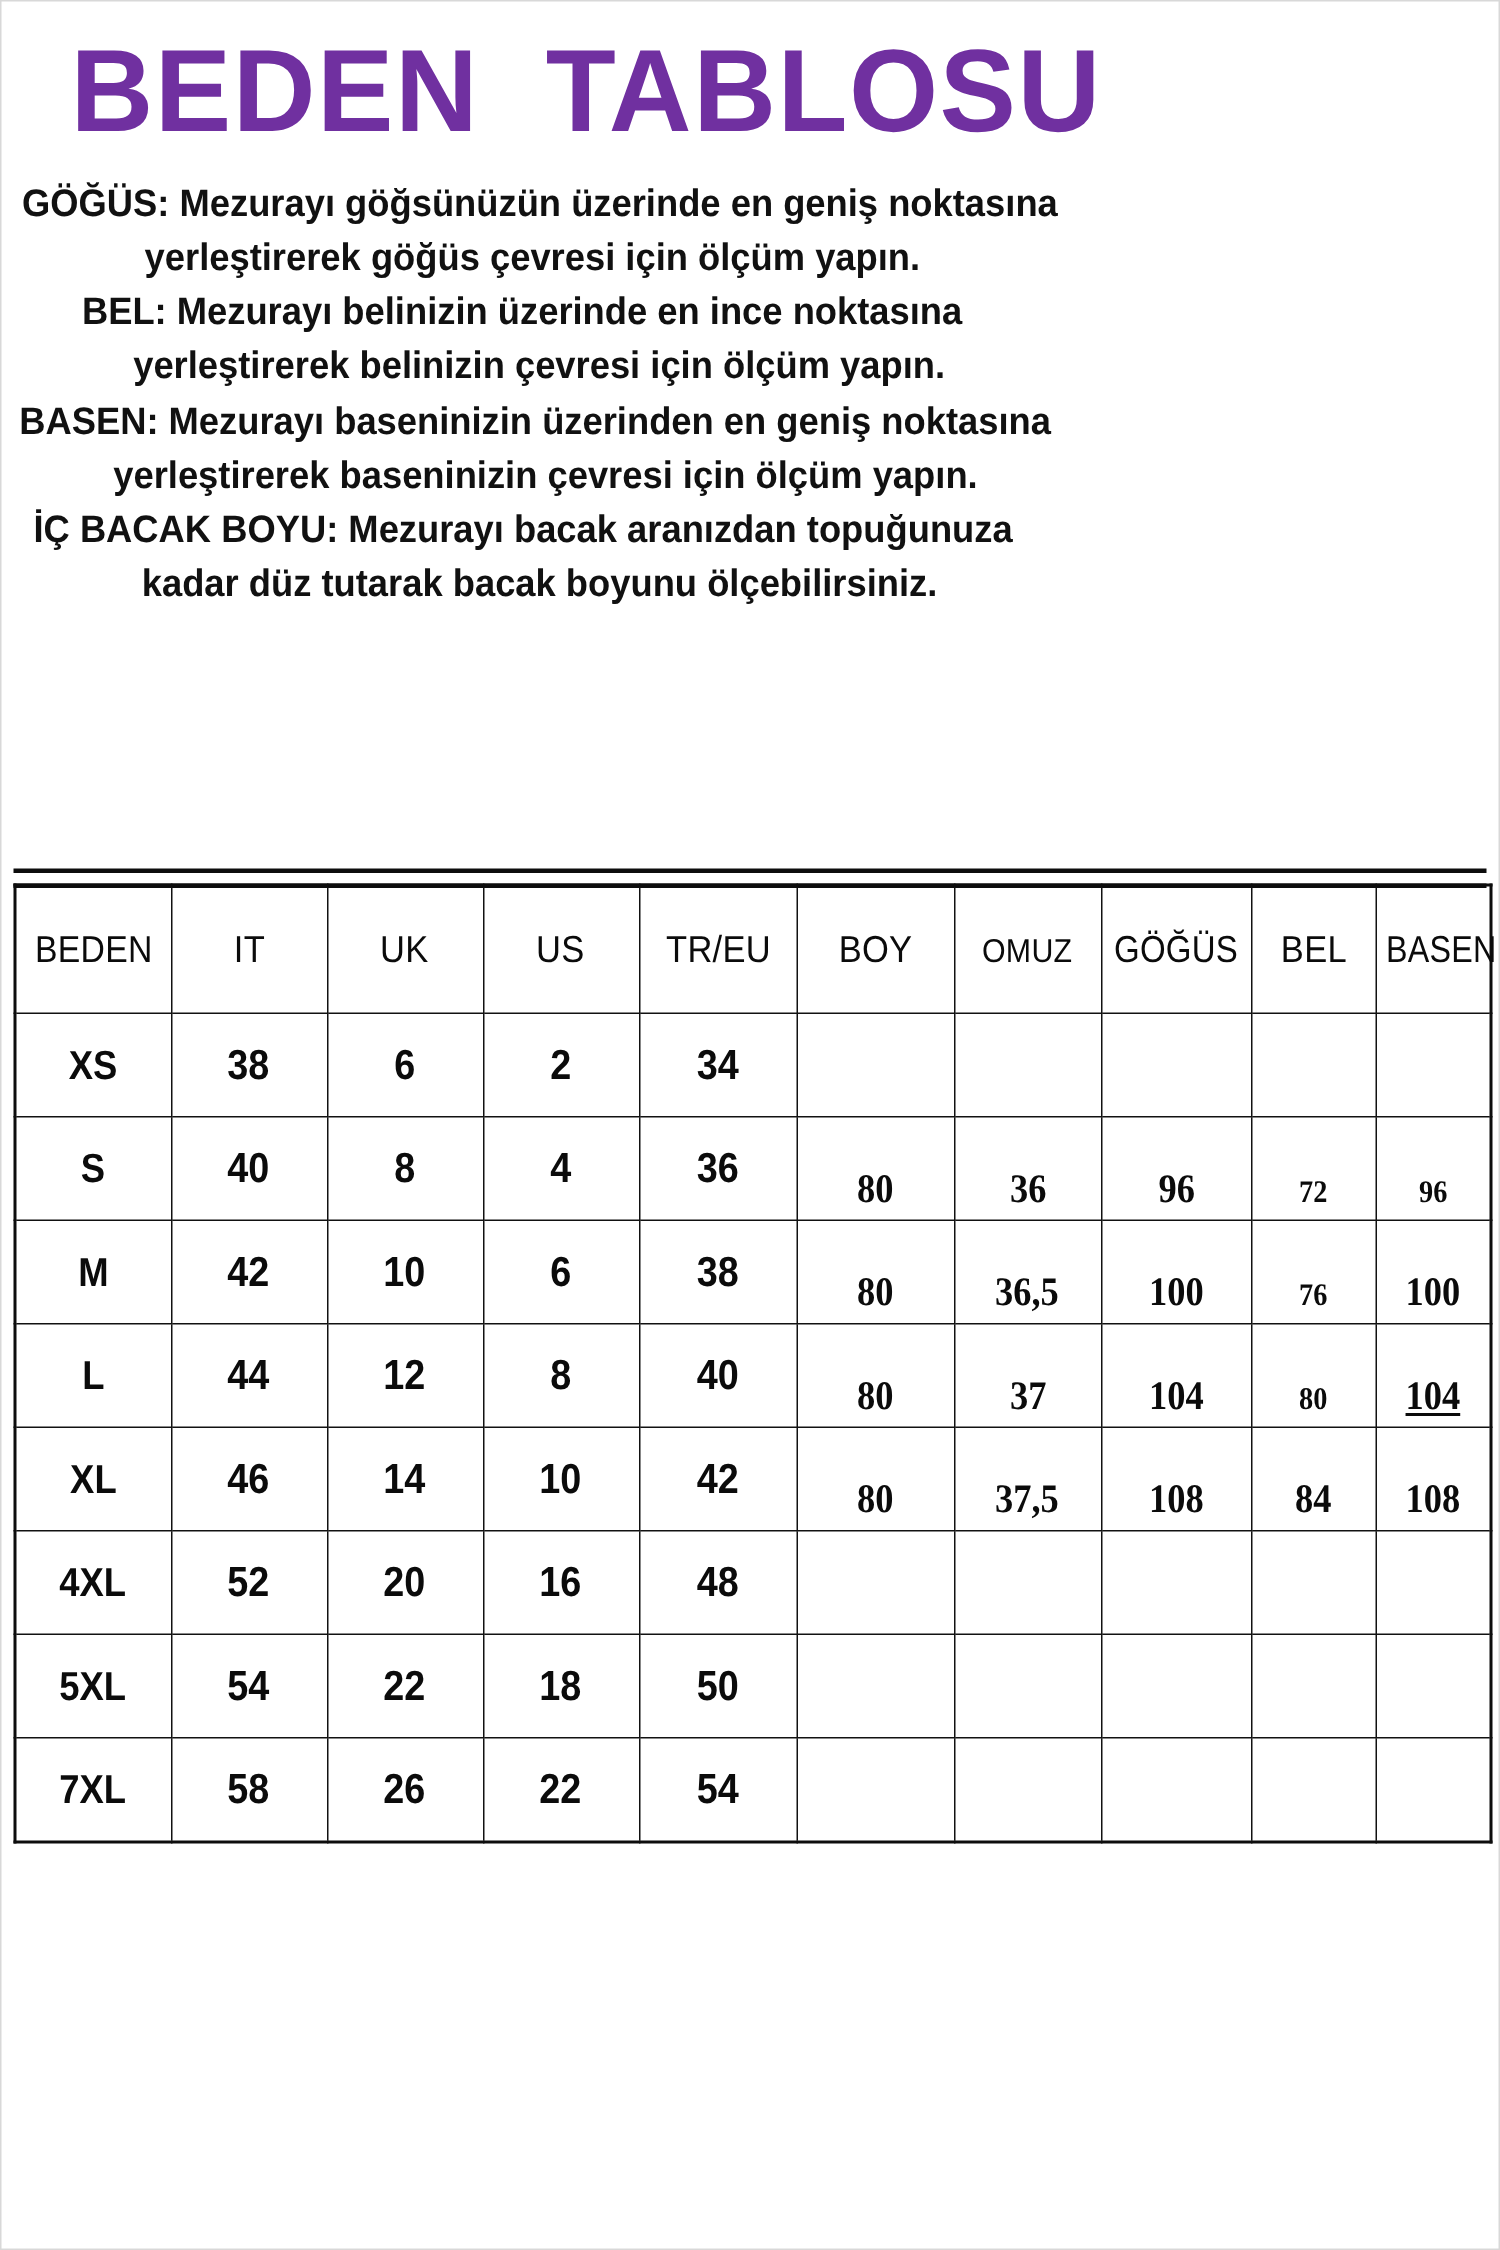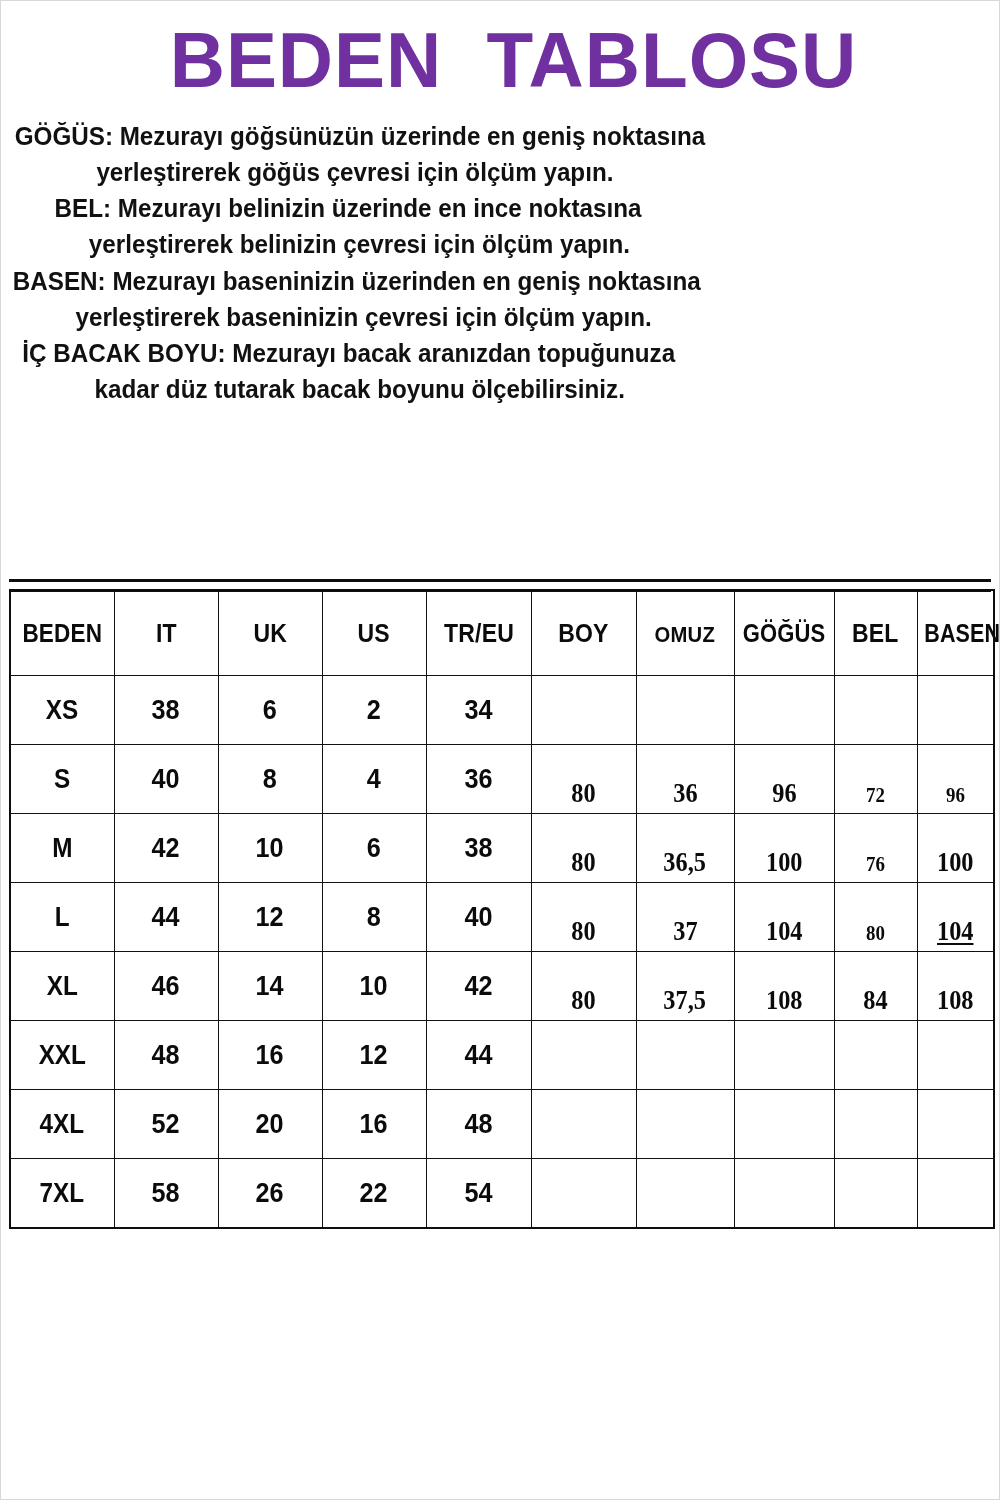--- a/index.html
+++ b/index.html
@@ -17,21 +17,21 @@
     height: 1500px;
     box-sizing: border-box;
     background: #ffffff;
     border: 1px solid #d8d8d8;
     overflow: hidden;
   }
 
   
   .title-wrap {
     padding: 22px 0 0 0;
-    text-align: center;
+    text-align: left;
   }
   .title {
     display: block;
     margin: 0 0 0 46px;
     color: #7030a0;
     font-family: "Liberation Sans", "DejaVu Sans", sans-serif;
     font-weight: 700;
     font-size: 78px;
     line-height: 0.96;
     letter-spacing: 1px;
@@ -115,21 +115,21 @@
   col.c-treu  { width: 105px; }
   col.c-boy   { width: 105px; }
   col.c-omuz  { width: 98px; }
   col.c-gogus { width: 100px; }
   col.c-bel   { width: 83px; }
   col.c-basen { width: 77px; }
 
   
   thead th {
     height: 84px;
-    font-weight: 700;
+    font-weight: 400;
     font-size: 25px;
     letter-spacing: 0.2px;
     transform: scaleX(1);
   }
   thead th .hdr {
     display: inline-block;
     transform: scaleX(0.92);
   }
   thead th.h-omuz .hdr { font-size: 22px; }
   thead th.h-gogus .hdr { font-size: 25px; transform: scaleX(0.88); }
@@ -292,44 +292,44 @@
             <td class=""><span class="v">14</span></td>
             <td class=""><span class="v">10</span></td>
             <td class=""><span class="v">42</span></td>
             <td class="meas"><span class="v">80</span></td>
             <td class="meas"><span class="v">37,5</span></td>
             <td class="meas"><span class="v">108</span></td>
             <td class="meas"><span class="v">84</span></td>
             <td class="meas"><span class="v">108</span></td>
           </tr>
           <tr>
-            <td class="size-label"><span class="v">XXL</span></td>
-            <td class=""><span class="v">48</span></td>
-            <td class=""><span class="v">16</span></td>
-            <td class=""><span class="v">12</span></td>
-            <td class=""><span class="v">44</span></td>
-            <td class="meas"><span class="v"></span></td>
-            <td class="meas"><span class="v"></span></td>
-            <td class="meas"><span class="v"></span></td>
-            <td class="meas"><span class="v"></span></td>
-            <td class="meas"><span class="v"></span></td>
-          </tr>
-          <tr>
             <td class="size-label"><span class="v">4XL</span></td>
             <td class=""><span class="v">52</span></td>
             <td class=""><span class="v">20</span></td>
             <td class=""><span class="v">16</span></td>
             <td class=""><span class="v">48</span></td>
             <td class="meas"><span class="v"></span></td>
             <td class="meas"><span class="v"></span></td>
             <td class="meas"><span class="v"></span></td>
             <td class="meas"><span class="v"></span></td>
             <td class="meas"><span class="v"></span></td>
           </tr>
           <tr>
+            <td class="size-label"><span class="v">5XL</span></td>
+            <td class=""><span class="v">54</span></td>
+            <td class=""><span class="v">22</span></td>
+            <td class=""><span class="v">18</span></td>
+            <td class=""><span class="v">50</span></td>
+            <td class="meas"><span class="v"></span></td>
+            <td class="meas"><span class="v"></span></td>
+            <td class="meas"><span class="v"></span></td>
+            <td class="meas"><span class="v"></span></td>
+            <td class="meas"><span class="v"></span></td>
+          </tr>
+          <tr>
             <td class="size-label"><span class="v">7XL</span></td>
             <td class=""><span class="v">58</span></td>
             <td class=""><span class="v">26</span></td>
             <td class=""><span class="v">22</span></td>
             <td class=""><span class="v">54</span></td>
             <td class="meas"><span class="v"></span></td>
             <td class="meas"><span class="v"></span></td>
             <td class="meas"><span class="v"></span></td>
             <td class="meas"><span class="v"></span></td>
             <td class="meas"><span class="v"></span></td>

